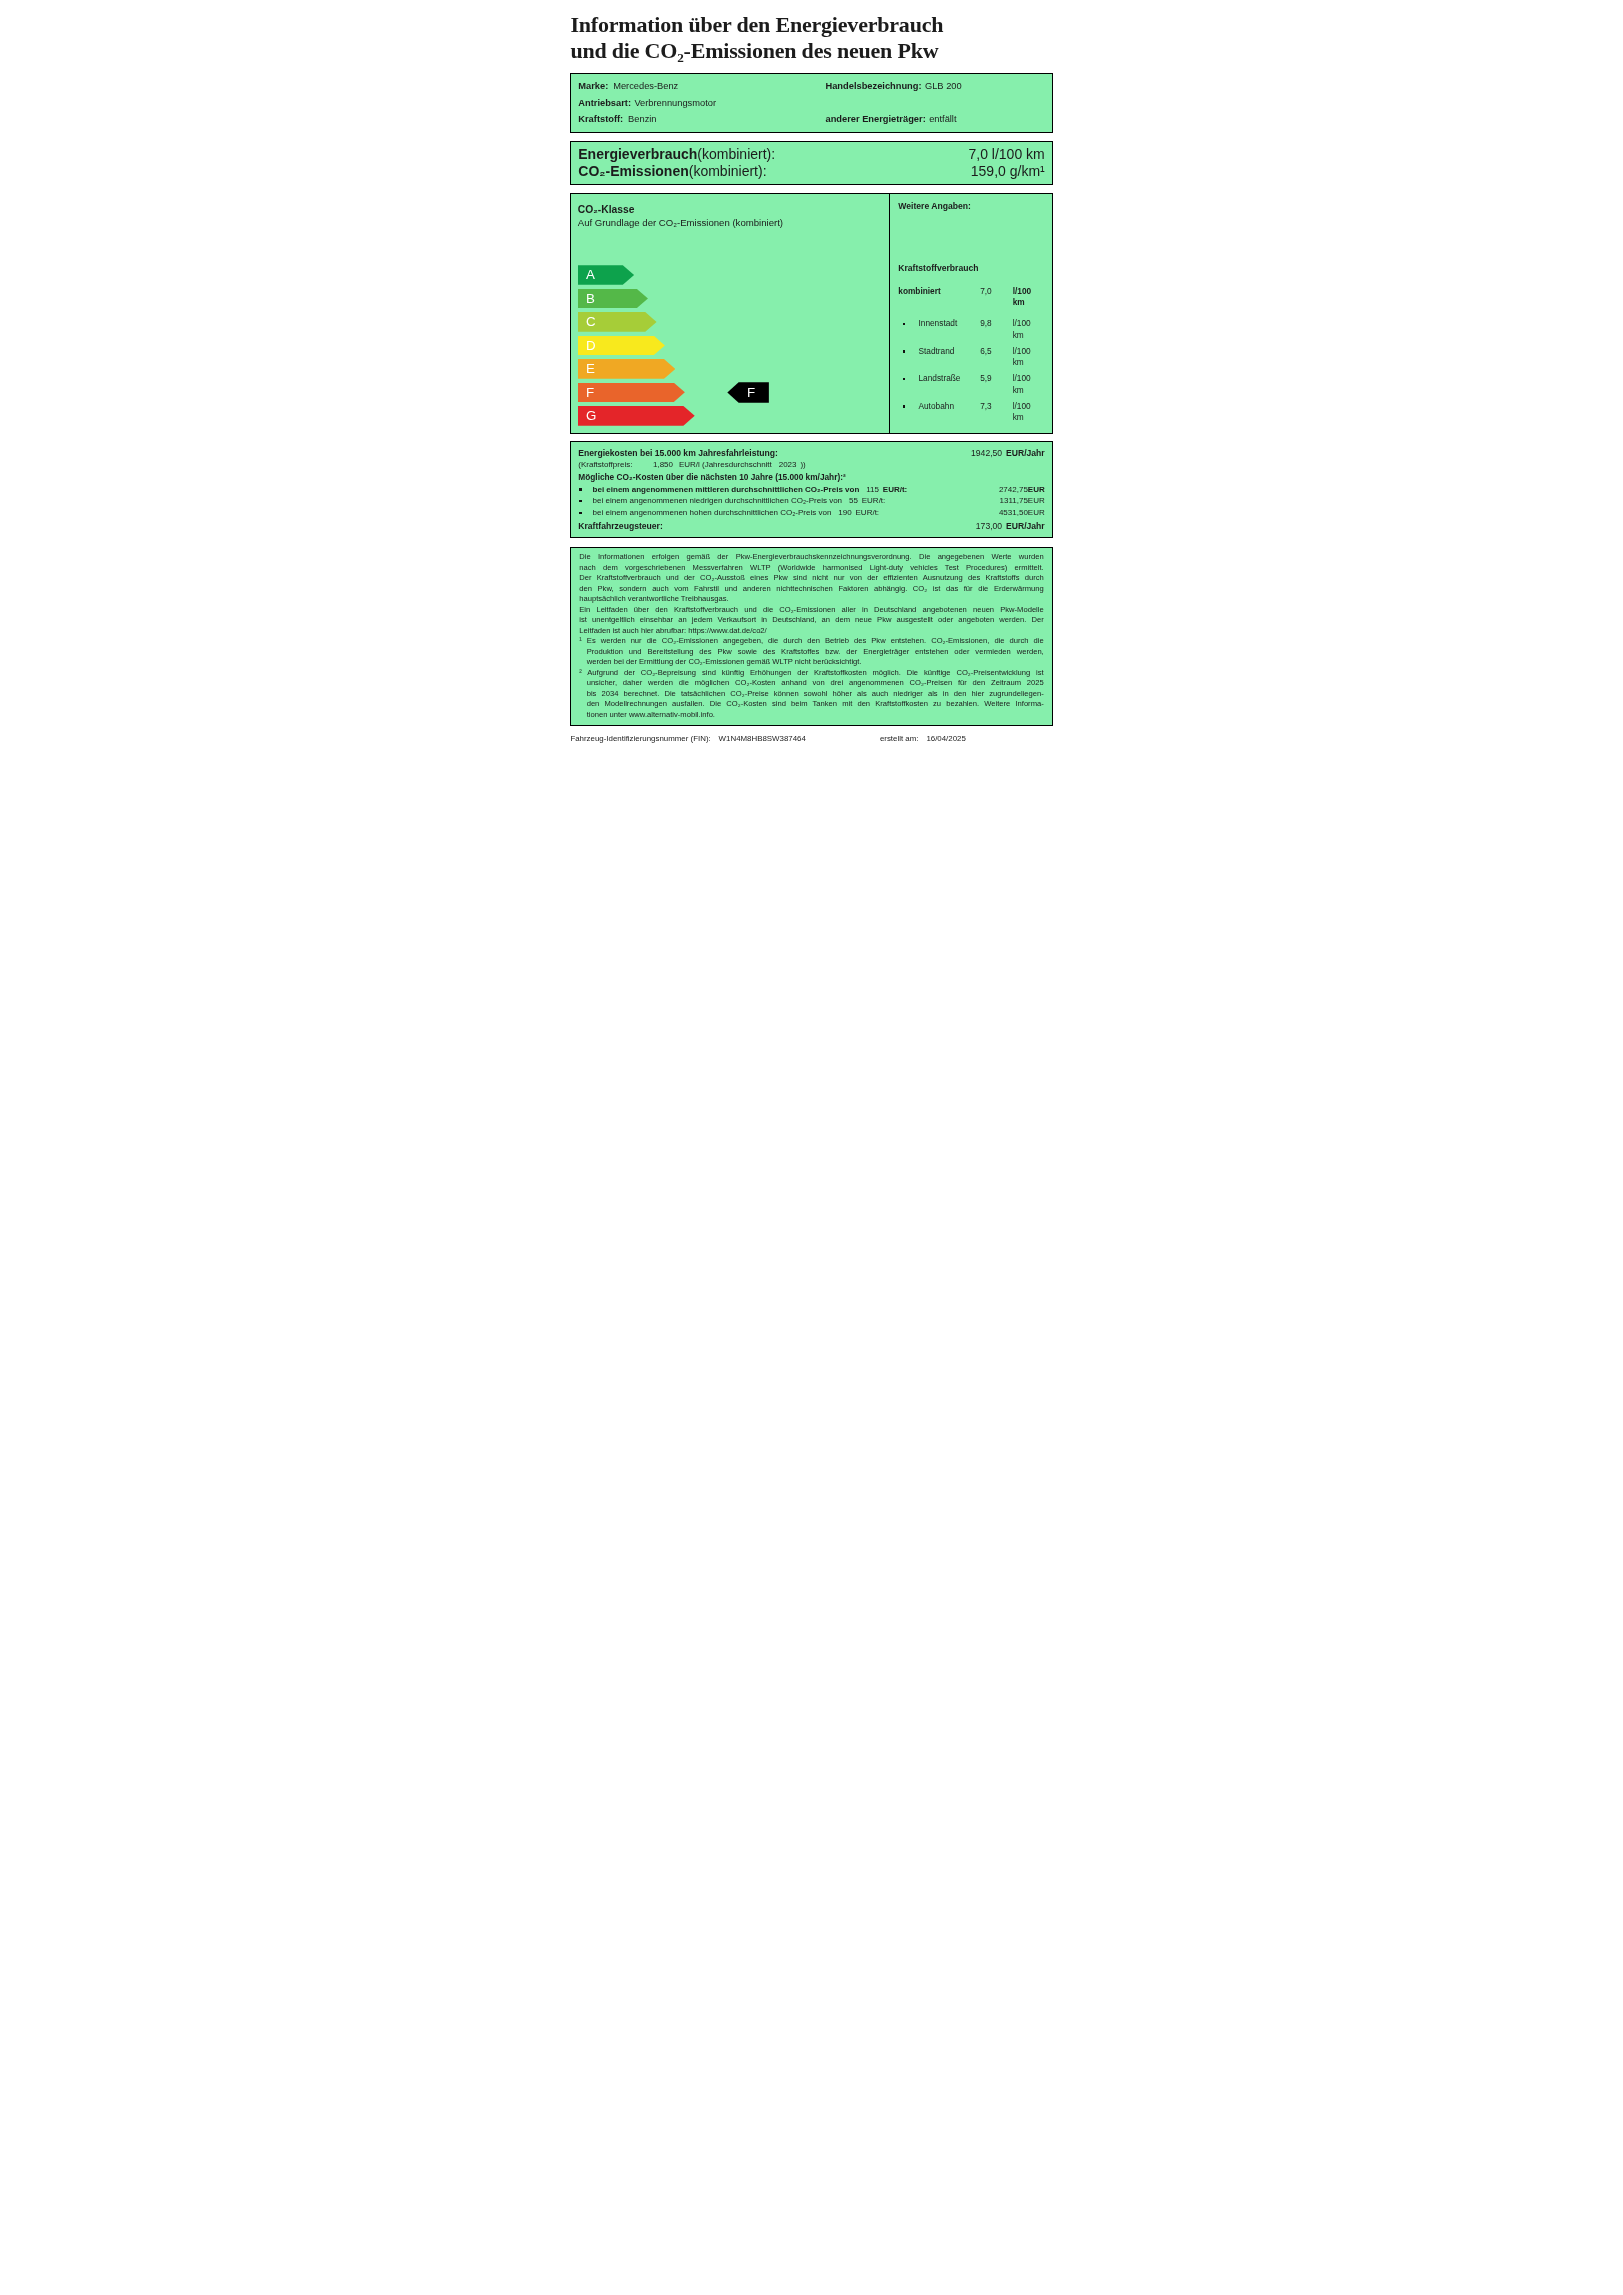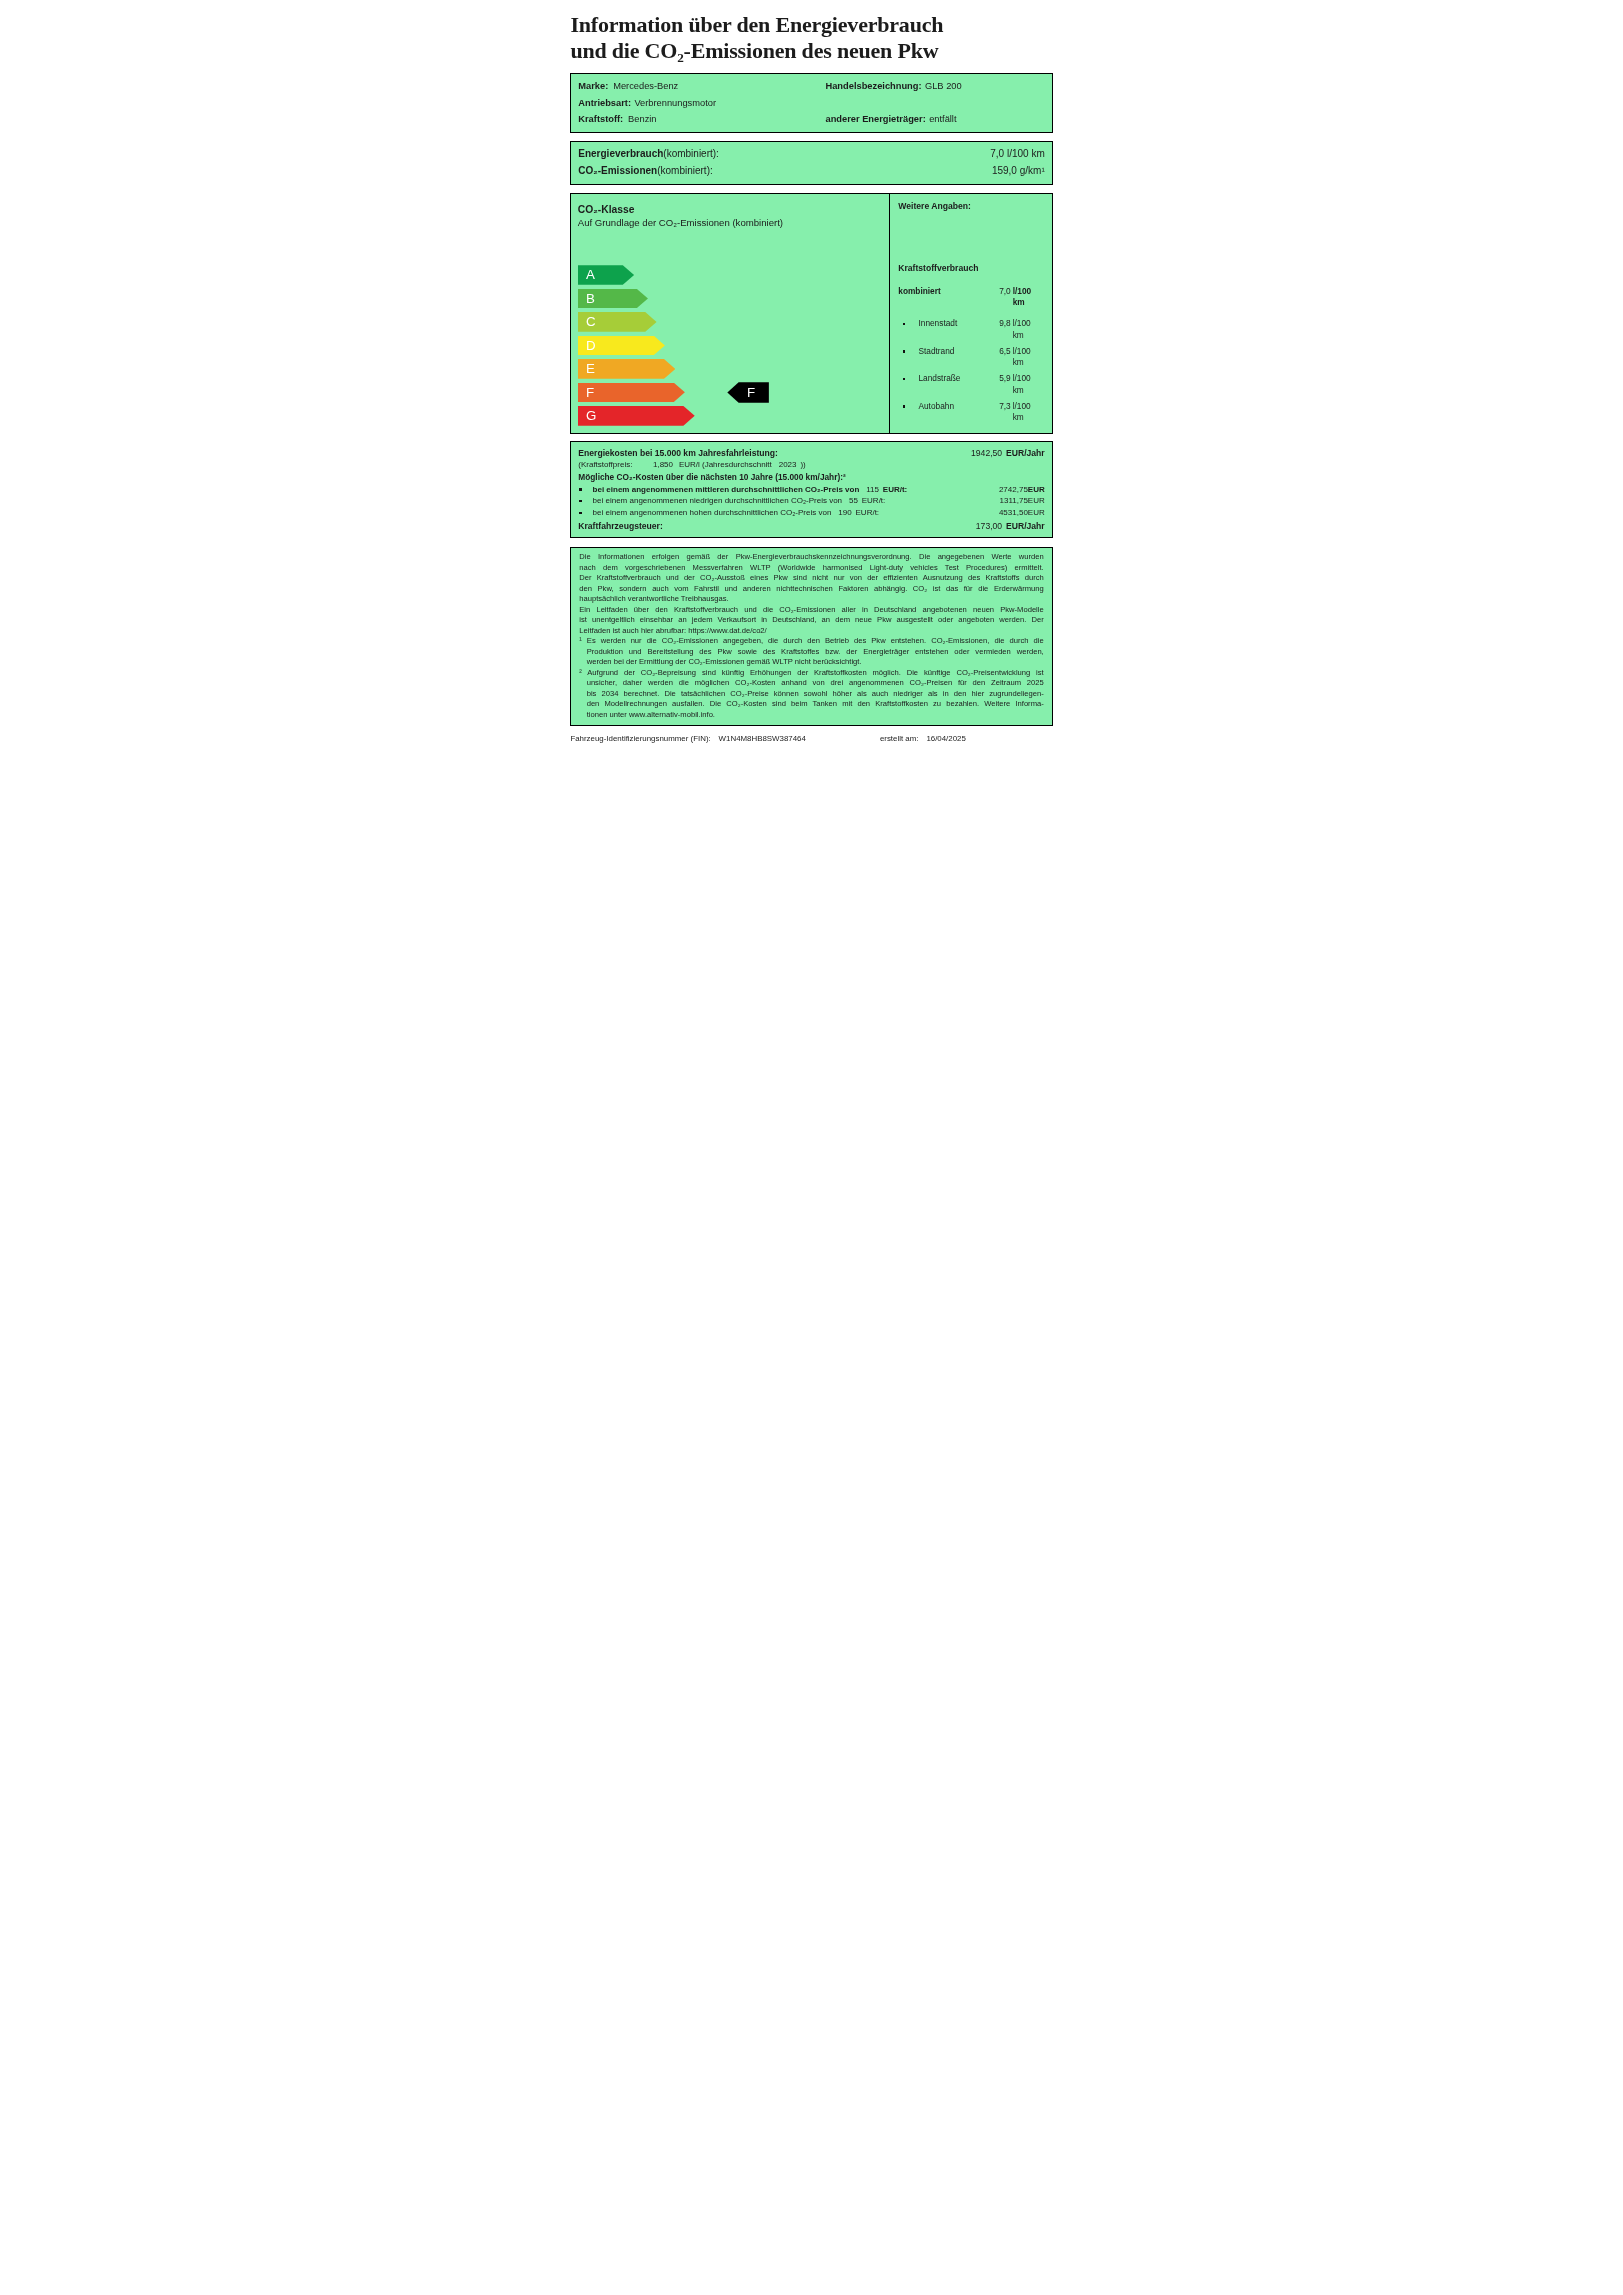--- a/index.html
+++ b/index.html
@@ -14,21 +14,21 @@
   .vbox{padding:4.4px 6.9px;margin-bottom:7.4px}
   .vrow{display:flex;font-size:9.3px;line-height:16.7px}
   .vleft{flex:0 0 53%;display:flex}
   .vright{flex:1;display:flex}
   .lbl{font-weight:700;white-space:nowrap}
   .val{margin-left:4.9px;white-space:nowrap}
   .val.tight{margin-left:3.4px}
 
   
   .cbox{padding:4.4px 6.9px;margin-bottom:7.9px}
-  .crow{display:flex;font-size:10px;line-height:16.7px}
+  .crow{display:flex;font-size:14px;line-height:16.7px}
   .crow .rightval{margin-left:auto}
 
   
   .klassebox{display:flex;height:241px;margin-bottom:7.4px;padding:0}
   .kleft{flex:0 0 319px;border-right:1px solid #000;padding:5.9px 3.9px 5.9px 6.4px;box-sizing:border-box}
   .kheading{font-size:10.3px;font-weight:700;margin-top:3.9px}
   .ksub{font-size:9.6px;margin-top:2.5px}
   .scale-stack{position:relative;margin-top:37px}
   .arrow{height:19.6px;margin-bottom:3.9px;display:flex;align-items:center;padding-left:8.3px;
          box-sizing:border-box;color:#fff;font-size:13.3px;
@@ -39,21 +39,21 @@
 
   
   .kright{flex:1;padding:6.9px 7.9px;box-sizing:border-box}
   .wa-heading{font-size:8.6px;font-weight:700;margin-bottom:52px}
   .wa-sub{font-size:8.6px;font-weight:700;line-height:11.3px;margin-bottom:11.8px}
   .wa-row{display:flex;align-items:flex-start;font-size:8.3px;line-height:11.3px;margin-bottom:4.9px}
   .wa-row.komb{font-weight:700;margin-bottom:9.8px}
   .wa-row.komb .wa-value{font-weight:400}
   .wa-label{flex:1;display:flex;align-items:baseline}
   .wa-value{width:22.6px;text-align:right;flex:0 0 auto}
-  .wa-unit{width:31px;margin-left:2px;flex:0 0 auto}
+  .wa-unit{width:31px;margin-left:21px;flex:0 0 auto}
   .bullet-icon{width:2.5px;height:2.5px;background:#111;flex:0 0 auto;align-self:center;margin-left:4.4px}
   .wa-row .row-label{margin-left:13.3px}
 
   
   .ekbox{padding:4.9px 6.9px;margin-bottom:8.8px}
   .ek-row{display:flex;align-items:flex-start;font-size:8.6px;line-height:12.3px}
   .ek-row .rightgrp{margin-left:auto}
   .unitb{font-weight:700;margin-left:3.9px}
   .ek-sub{font-size:8px;line-height:11.8px}
   .kp-val{margin-left:20.6px}

